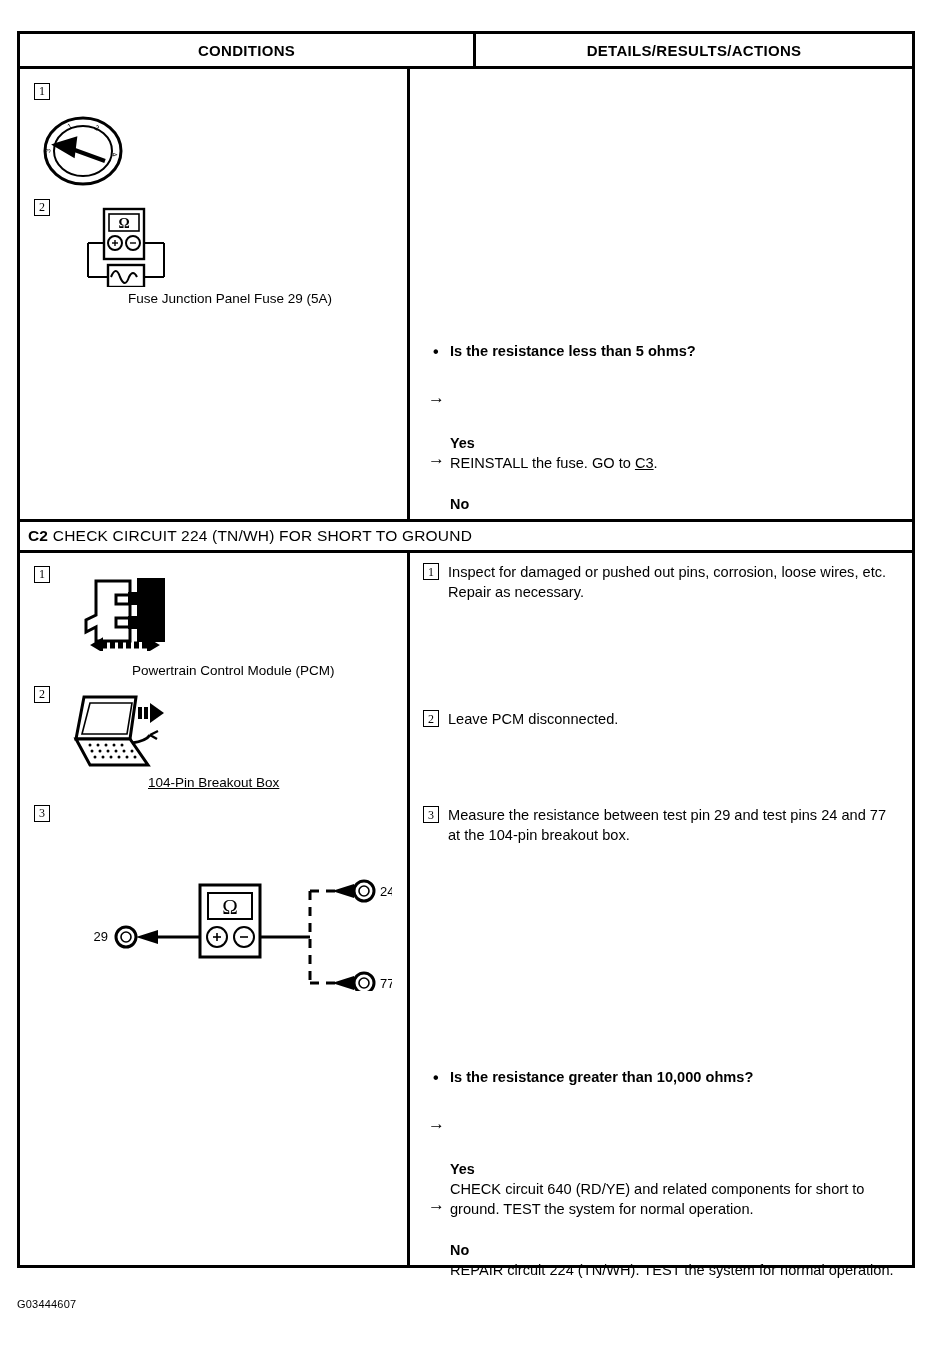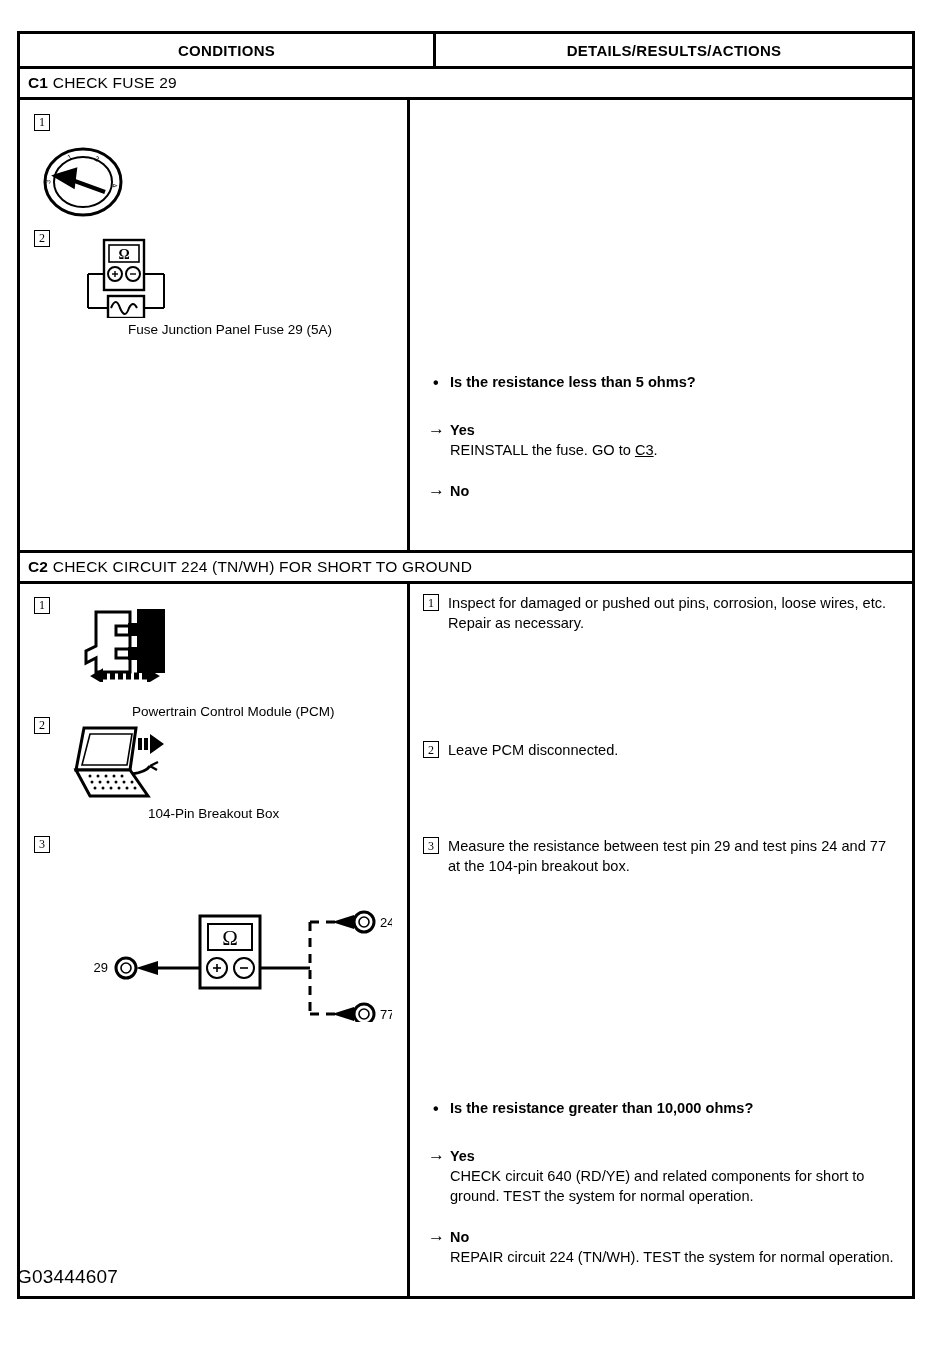--- a/index.html
+++ b/index.html
@@ -47,21 +47,21 @@
   }
   .head-cell {
     display: flex;
     align-items: center;
     justify-content: center;
     font-size: 15px;
     font-weight: bold;
     letter-spacing: 0.3px;
     box-sizing: border-box;
   }
-  .head-cell.left  { width: 416px; border-right: 3px solid #000; }
+  .head-cell.left  { width: 456px; border-right: 3px solid #000; }
   .head-cell.right { flex: 1; }
 
   
   .section-row {
     border-bottom: 3px solid #000;
     height: 31px;
     align-items: center;
     padding-left: 8px;
     box-sizing: border-box;
     font-size: 15.5px;
@@ -162,59 +162,56 @@
     left: 0;
     top: -2px;
     font-size: 17px;
     line-height: 17px;
   }
   .branch .label {
     margin-left: 22px;
     font-size: 14.4px;
     font-weight: bold;
     line-height: 17px;
+    margin-top: 44px;
   }
   .branch .body {
     margin-left: 22px;
     font-size: 14.6px;
     line-height: 20px;
     margin-top: 1px;
   }
   .xref {
     text-decoration: underline;
     white-space: nowrap;
   }
 
   
   .footer-id {
     position: absolute;
     left: 17px;
-    top: 1266px;
-    font-size: 19px;
+    top: 1298px;
+    font-size: 11px;
     letter-spacing: 0.2px;
   }
 
   svg { display: block; }
 </style>
 </head>
 <body>
 
 <div class="page">
 
   <div class="doc-table">
 
     <div class="row head-row">
       <div class="head-cell left">CONDITIONS</div>
       <div class="head-cell right">DETAILS/RESULTS/ACTIONS</div>
     </div>
 
-    <div class="row section-row">
-      <span class="code">C1</span>
-      <span class="title">CHECK FUSE 29</span>
-    </div>
 
     <div class="row body-row">
 
       <div class="col-left" style="height:450px;">
 
         <div class="l-step" style="top:12px;">
           <span class="stepbox">1</span>
         </div>
 
         <div style="position:absolute; left:22px; top:46px;">
@@ -307,21 +304,21 @@
             <path d="M66 6 h26 v62 h-26 v-13 h-9 v-11 h9 v-13 h-9 v-11 h9 z" fill="#000" stroke="#000" stroke-width="2"></path>
 
             <g fill="#000" stroke="#000" stroke-width="2">
               <polygon points="20,72 30,66 30,78"></polygon>
               <polygon points="86,72 76,66 76,78"></polygon>
               <line x1="30" y1="72" x2="76" y2="72" stroke-width="7" stroke-dasharray="5 3"></line>
             </g>
           </svg>
         </div>
 
-        <div class="caption" style="left:112px; top:120px;">Powertrain Control Module (PCM)</div>
+        <div class="caption" style="left:112px; top:110px;">Powertrain Control Module (PCM)</div>
 
         <div class="l-step" style="top:131px;">
           <span class="stepbox">2</span>
         </div>
 
         <div style="position:absolute; left:50px; top:138px;">
           <svg width="104" height="82" viewBox="0 0 104 82">
 
             <path d="M14 6 L66 6 L60 48 L6 48 Z" fill="#fff" stroke="#000" stroke-width="3"></path>
             <path d="M20 12 L62 12 L57 43 L12 43 Z" fill="#fff" stroke="#000" stroke-width="1.6"></path>
@@ -351,21 +348,21 @@
             <path d="M80 44 l8 -4 M80 44 l7 4" fill="none" stroke="#000" stroke-width="2.4"></path>
 
             <g fill="#000">
               <rect x="68" y="16" width="4" height="12"></rect>
               <rect x="74" y="16" width="4" height="12"></rect>
               <polygon points="80,12 94,22 80,32"></polygon>
             </g>
           </svg>
         </div>
 
-        <div class="caption" style="left:128px; top:222px;">104-Pin Breakout Box</div>
+        <div class="caption" style="left:128px; top:222px;text-decoration:underline;">104-Pin Breakout Box</div>
 
         <div class="l-step" style="top:250px;">
           <span class="stepbox">3</span>
         </div>
 
         <div style="position:absolute; left:72px; top:318px;">
           <svg width="300" height="120" viewBox="0 0 300 120">
 
             <rect x="108" y="14" width="60" height="72" fill="#fff" stroke="#000" stroke-width="3"></rect>
             <rect x="116" y="22" width="44" height="26" fill="#fff" stroke="#000" stroke-width="2"></rect>

